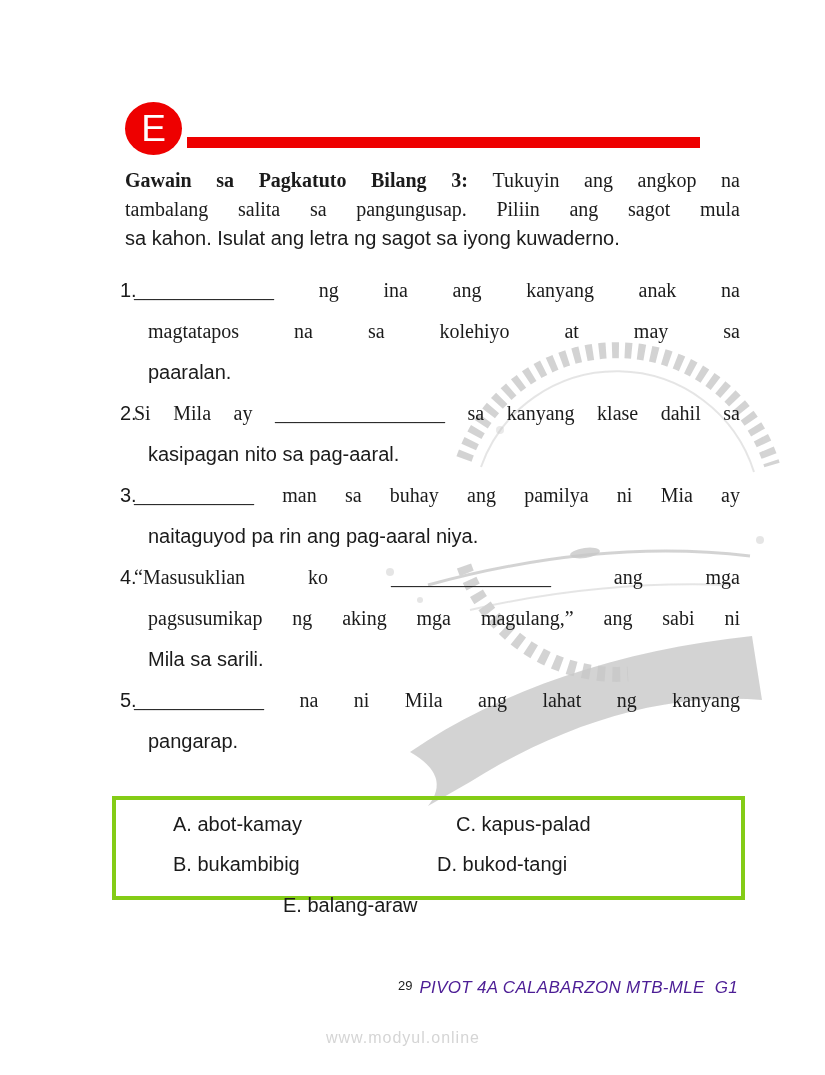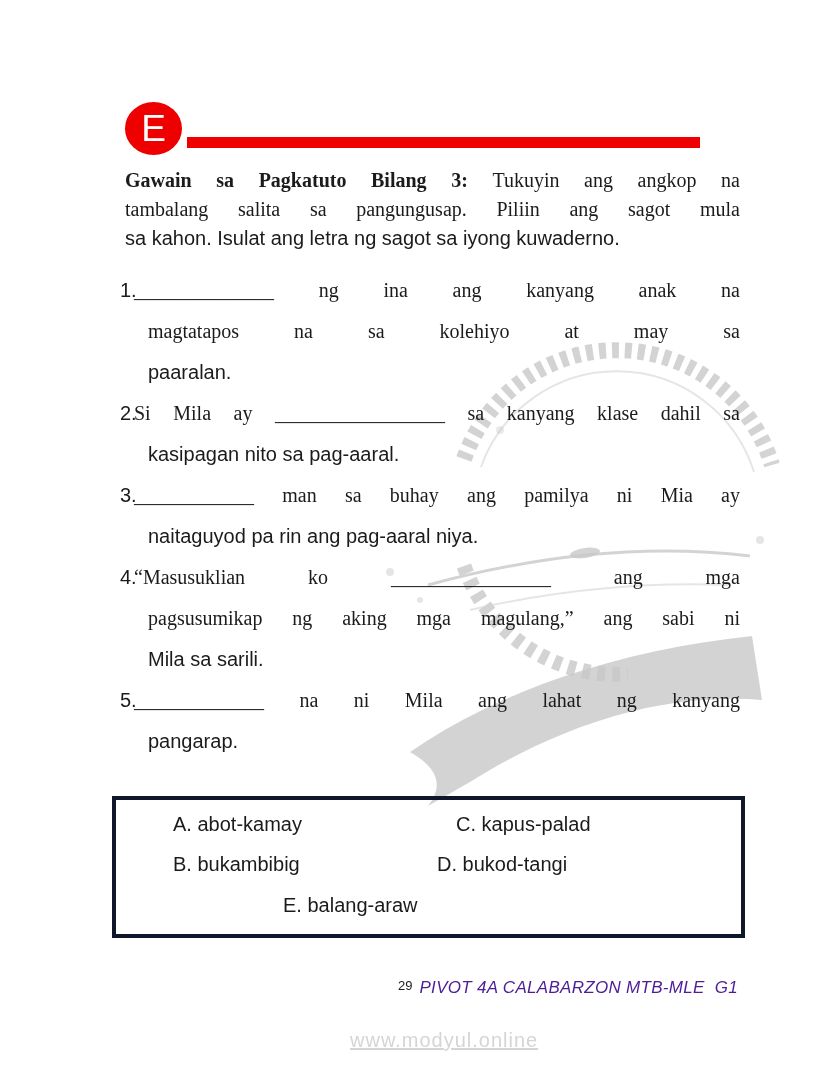--- a/index.html
+++ b/index.html
@@ -31,38 +31,38 @@
 
   
   .qlist{left:120px;top:270px;width:620px;font-size:20px;}
   .item{position:relative;padding-left:28px;}
   .num{position:absolute;left:0;top:0;height:41px;line-height:41px;}
   .line{height:41px;line-height:41px;}
   .line.first{margin-left:-14px;}
 
   
   .abox{
-    left:112px;top:796px;width:633px;height:142px;
-    box-sizing:border-box;border:4px solid #0f172a;
+    left:112px;top:796px;width:633px;height:104px;
+    box-sizing:border-box;border:4px solid #84cc16;
   }
   .choice{position:absolute;font-size:20px;line-height:27px;white-space:nowrap;}
   .choice.pos-a{left:57px;top:11px;}
   .choice.pos-b{left:57px;top:51px;}
   .choice.pos-c{left:340px;top:11px;}
   .choice.pos-d{left:321px;top:51px;text-align:center;}
   .choice.pos-e{left:167px;top:92px;}
 
   
   .pageno{left:398px;top:978px;font-size:13px;}
   .modlabel{
     right:87px;top:978px;font-size:17px;
     font-style:italic;color:#4c1d95;
     white-space:pre;letter-spacing:.3px;
   }
-  .siteurl{left:350px;top:1029px;font-size:20px;color:#d5d5d5;letter-spacing:1px;text-decoration:underline;}
+  .siteurl{left:326px;top:1029px;font-size:16px;color:#d5d5d5;letter-spacing:1px;}
 </style>
 </head>
 <body>
 
 <div class="page">
 
   <div class="stamp">
     <svg width="825" height="1075" viewBox="0 0 825 1075" xmlns="http://www.w3.org/2000/svg">
       <g stroke="#c9c9c9" fill="none" opacity="0.8">
         <path d="M 464,459 A 162 162 0 0 1 772,465" stroke-width="16" stroke-dasharray="7 6"></path>

